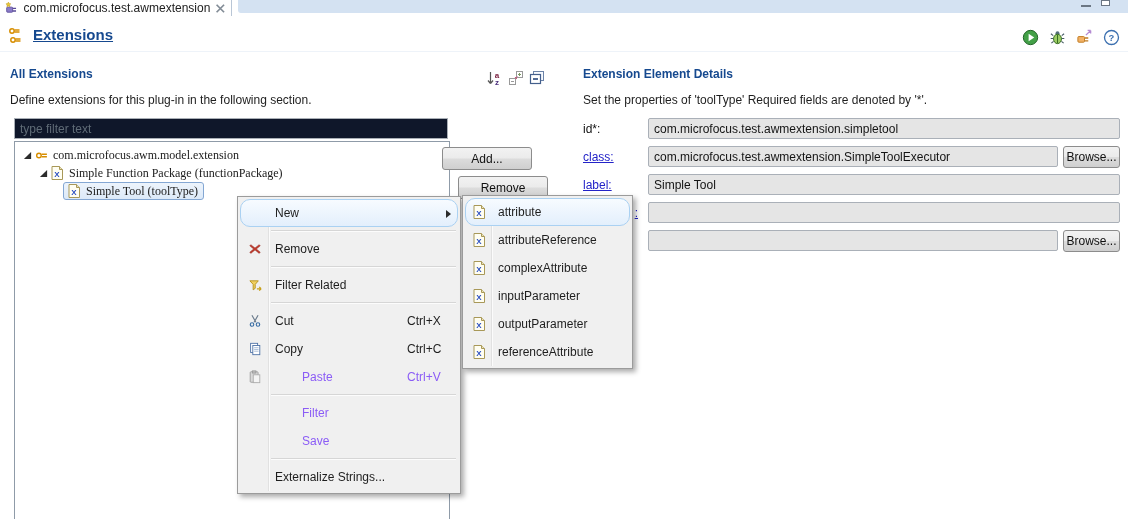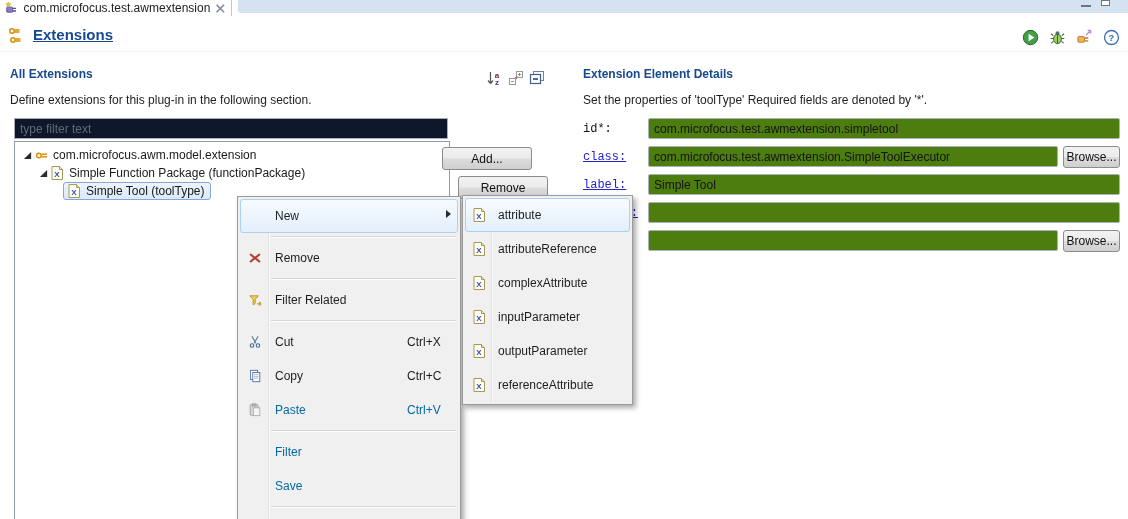--- a/index.html
+++ b/index.html
@@ -32,53 +32,53 @@
 
   .filter-input { position:absolute; left:14px; top:118px; width:434px; height:21px;
                   border:1px solid #a9afb6; padding:0 5px; color:#5f6b76; background:#0f172a;
                   font-family:"Liberation Sans",sans-serif; font-size:12px; }
 
   .tree-box { position:absolute; left:14px; top:141px; width:436px; height:380px;
               border:1px solid #8f9ba8; background:#fff; padding-top:4px; }
   .tree-row { height:18px; display:flex; align-items:center; color:#1a1a1a; }
   .twistie { width:12px; flex:none; display:flex; justify-content:center; align-items:center; }
   .t-icon  { width:14px; flex:none; margin:0 4px 0 2px; display:flex; align-items:center; }
-  .t-label { white-space:nowrap; }
+  .t-label { white-space:nowrap;font-family:Liberation Serif, serif; }
   .sel-box { display:flex; align-items:center; height:18px; border:1px solid #84a7d3; border-radius:3px;
              background:linear-gradient(#edf4fc,#dce9f8); padding:0 5px 0 2px; margin-left:-2px; }
 
   .btn { position:absolute; width:90px; height:23px; border:1px solid #8c8c8c; border-radius:3px;
          background:linear-gradient(#f2f2f2,#ebebeb 48%,#dcdcdc 52%,#cfcfcf);
          font-family:"Liberation Sans",sans-serif; font-size:12px; color:#111; text-align:center; padding:0; }
   .btn-add { left:442px; top:147px; } .btn-remove { left:458px; top:176px; }
 
   
   .fields { position:absolute; left:583px; top:118px; width:537px; }
   .field-row { display:flex; align-items:center; height:21px; margin-bottom:7px; }
-  .f-label { width:65px; flex:none; color:#111; white-space:nowrap;font-family:Liberation Mono, monospace; }
+  .f-label { width:65px; flex:none; color:#111; white-space:nowrap; }
   .f-label.link { color:#2323c8; text-decoration:underline; cursor:pointer; }
   .f-label.covered { text-align:right; padding-right:10px; }
   .f-input { flex:1; min-width:0; height:21px; border:1px solid #aab0b8; border-radius:2px; padding:0 5px;
-             font-family:"Liberation Sans",sans-serif; font-size:12px; color:#141414; background:#4d7c0f; }
+             font-family:"Liberation Sans",sans-serif; font-size:12px; color:#141414; background:#e5e5e5; }
   .browse-btn { flex:none; width:57px; height:22px; margin-left:5px; border:1px solid #8c8c8c; border-radius:3px;
                 background:linear-gradient(#f2f2f2,#ebebeb 48%,#dcdcdc 52%,#cfcfcf);
                 font-family:"Liberation Sans",sans-serif; font-size:12px; color:#111; padding:0; }
 
   
   .menu { position:absolute; background:#f0f0f0; border:1px solid #9b9b9b; padding:2px;
           box-shadow:3px 3px 5px rgba(0,0,0,.33); z-index:20; }
   .menu::before { content:""; position:absolute; left:30px; top:2px; bottom:2px; width:0;
                   border-left:1px solid #e1e1e1; border-right:1px solid #fbfbfb; }
   .ctx { left:237px; top:196px; width:224px; }
   .sub { left:462px; top:195px; width:171px; }
   .sub::before { left:28px; }
-  .menu-item { position:relative; height:34px; display:flex; align-items:center; color:#1e1e1e;
-               border:1px solid transparent; border-radius:3px; z-index:1; }
+  .menu-item { position:relative; height:28px; display:flex; align-items:center; color:#1e1e1e;
+               border:1px solid transparent; border-radius:10px; z-index:1; }
   .menu-item.hl { border-color:#aad1f2; background:linear-gradient(#f7fbff,#e3effc); }
-  .menu-item.disabled { color:#0369a1; }
+  .menu-item.disabled { color:#8b5cf6;gap:27px; }
   .mi-icon { width:28px; flex:none; display:flex; justify-content:center; align-items:center; }
   .sub .mi-icon { width:26px; }
   .mi-label { flex:1; padding-left:6px; white-space:nowrap; }
   .mi-short { flex:none; width:50px; text-align:left; }
   .mi-arrow { position:absolute; right:6px; top:7px; }
   .menu-sep { height:0; border-top:1px solid #d6d6d6; border-bottom:1px solid #fcfcfc; margin:3px 2px 3px 31px; position:relative; z-index:1; }
 </style>
 </head>
 <body>
 

